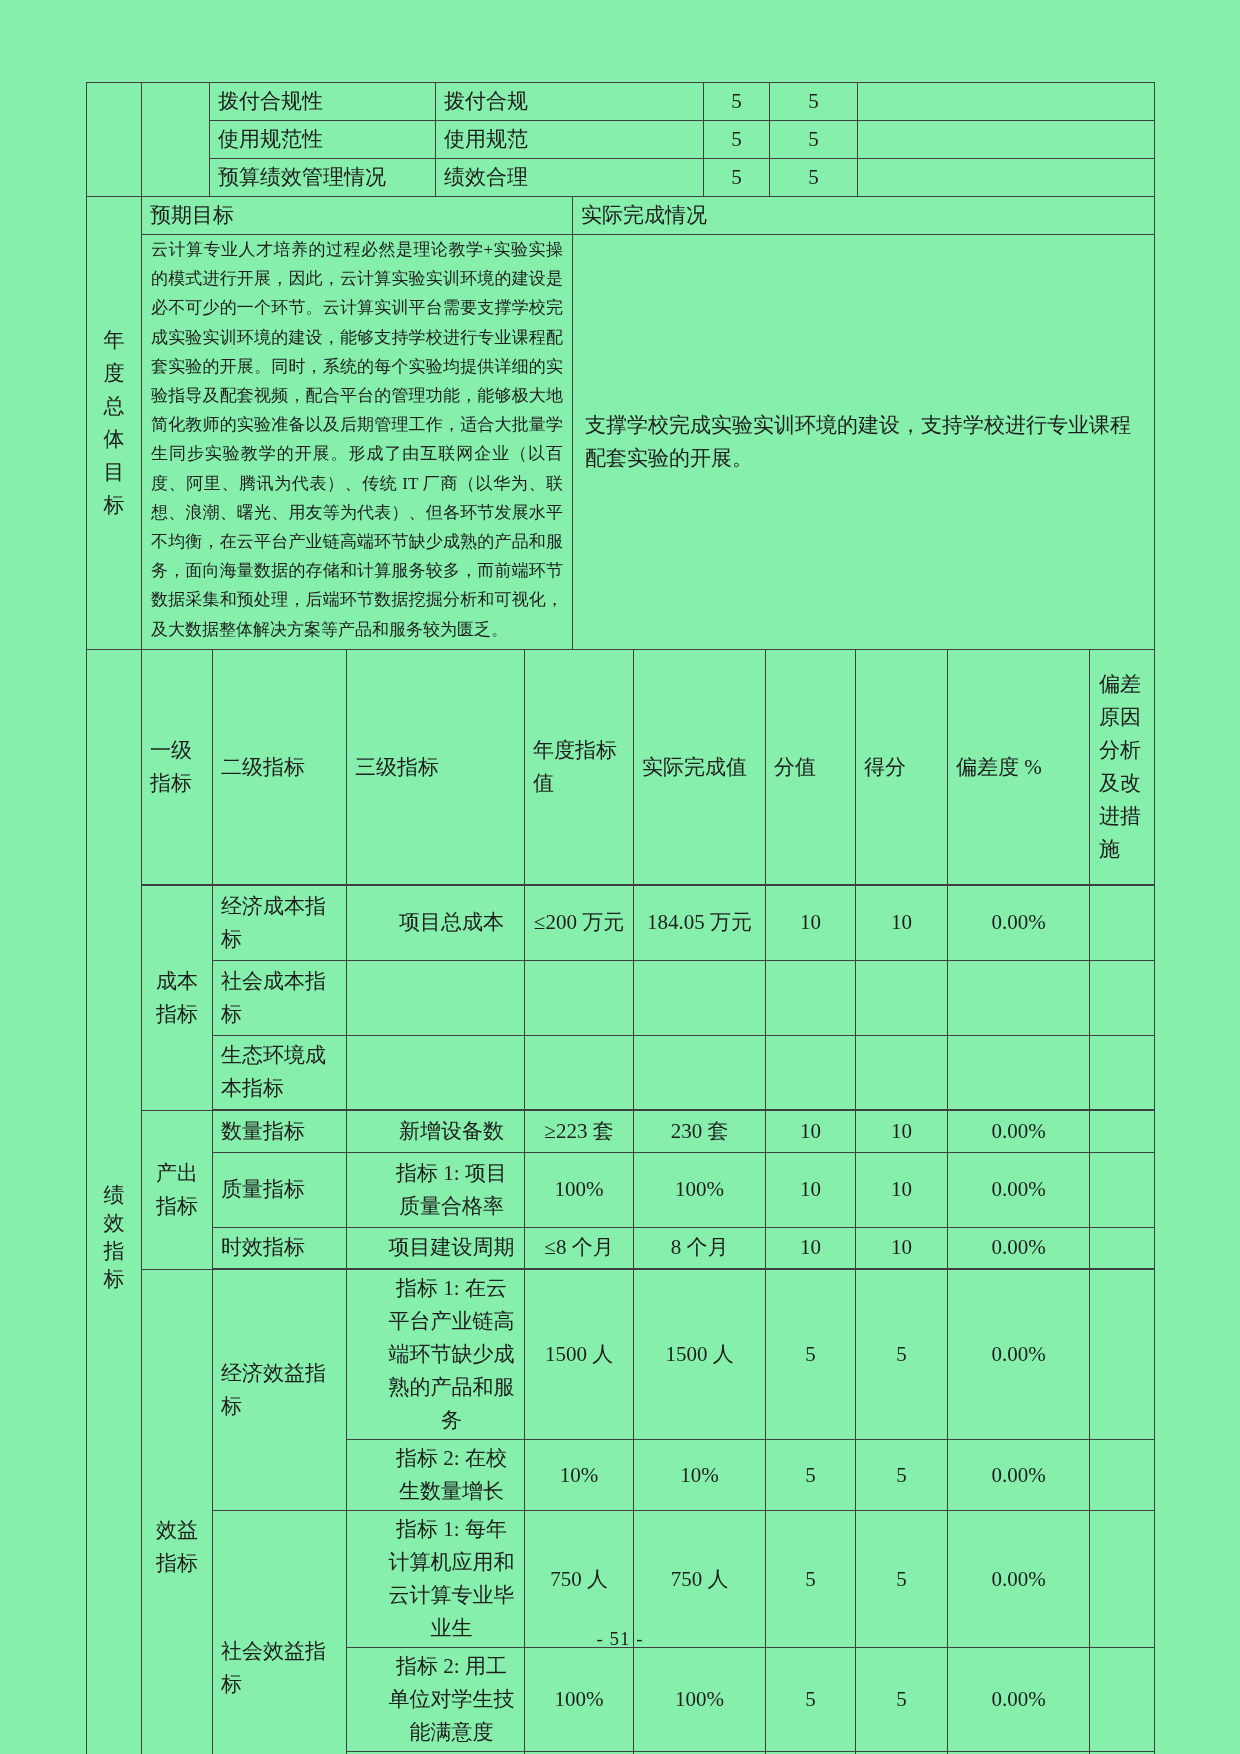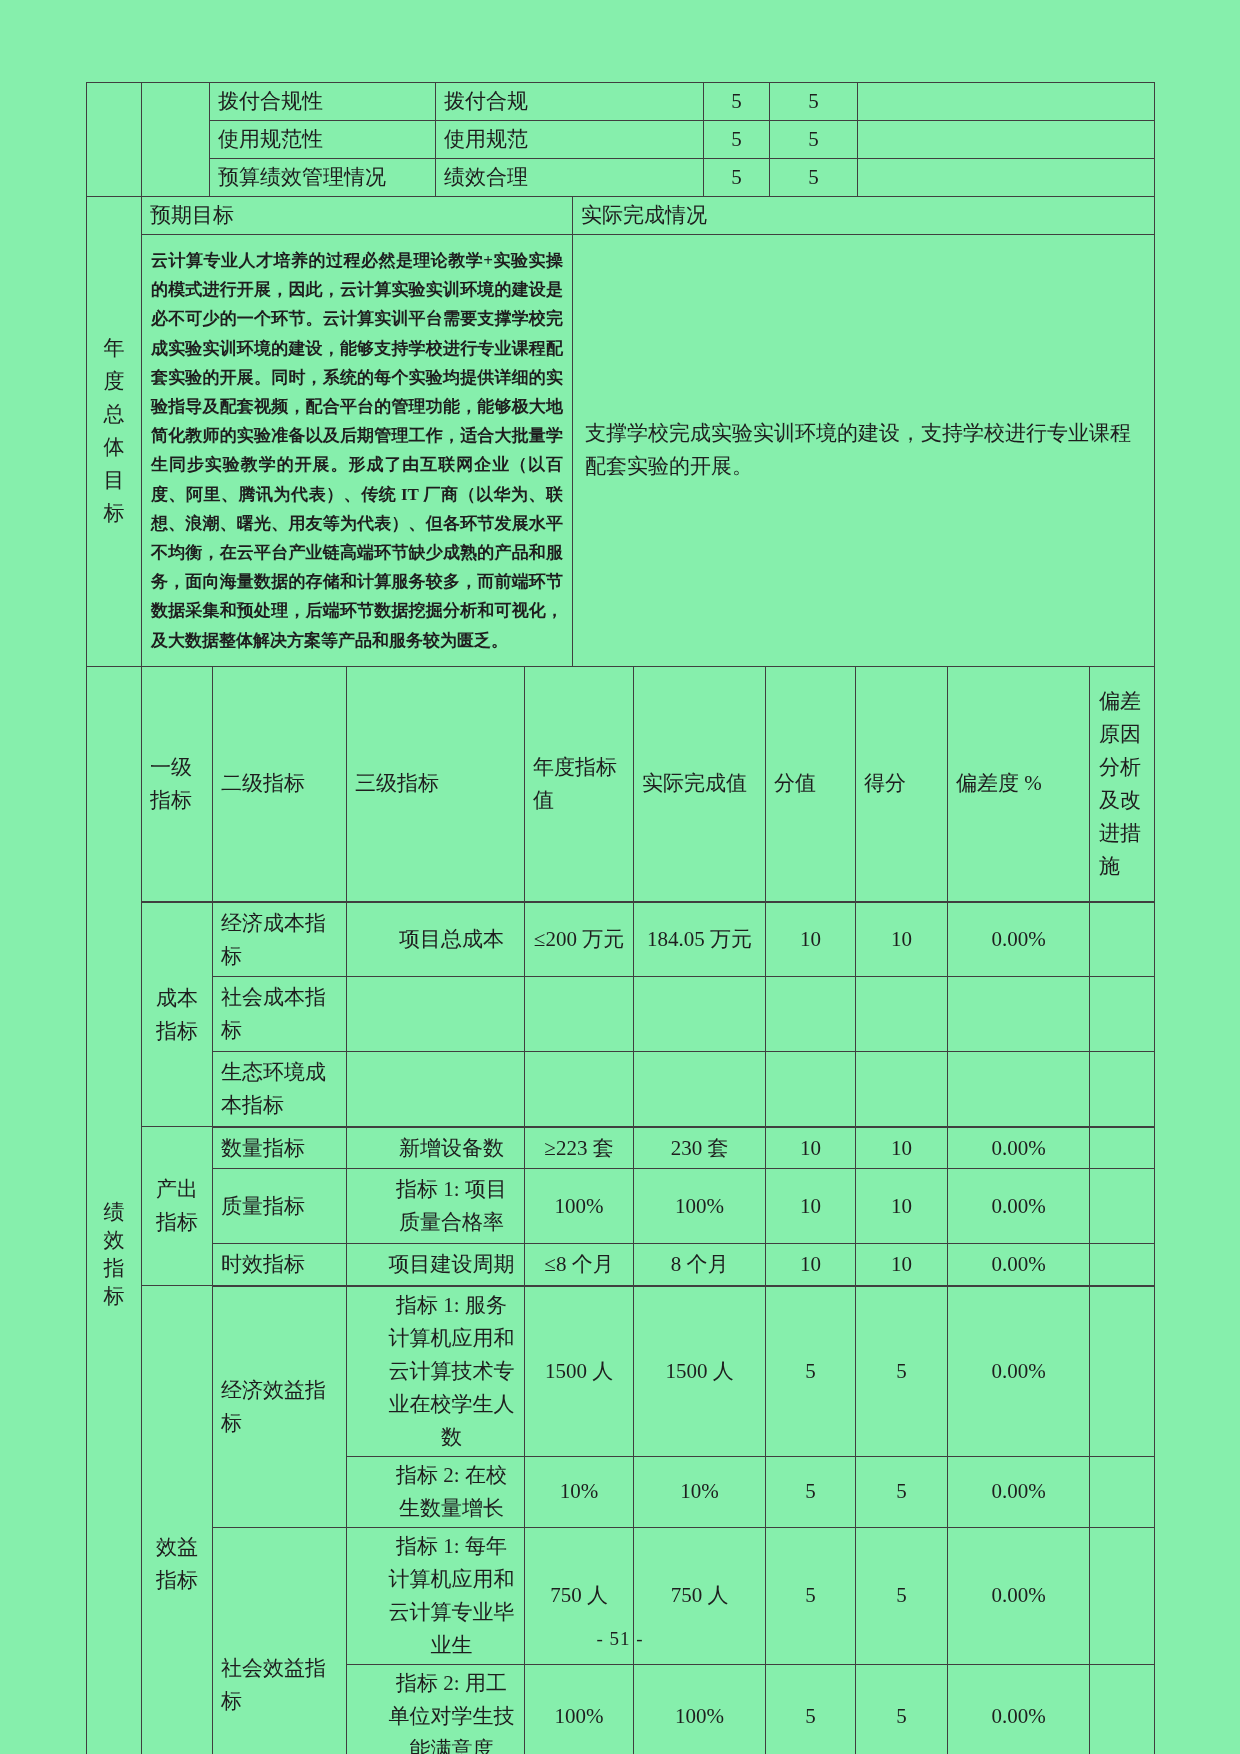--- a/index.html
+++ b/index.html
@@ -11,21 +11,21 @@
   td{border:1px solid #3f3f3f;font-size:21px;line-height:33px;padding:2px 8px;
      vertical-align:middle;overflow:hidden;}
   .c{text-align:center;}
   .l{text-align:left;}
   .heavy td{border-bottom-width:2px;}
   .t3{border-bottom:2px solid #3f3f3f;}
   .vlabel{display:block;width:23px;margin:0 auto;word-break:break-all;text-align:center;font-size:21px;}
   .vlabel.goal{line-height:33px;}
   .vlabel.perf{line-height:28px;}
   .goal-expected{font-size:17px;line-height:29.2px;text-align:justify;text-align-last:left;
-                 vertical-align:top;padding:11px 9px;word-break:break-all;font-weight:bold;}
+                 vertical-align:top;padding:0 9px;word-break:break-all;}
   .goal-actual{font-size:21px;line-height:33px;padding:4px 12px;}
   .hc{line-height:33px;}
   .l2cell{text-align:left;line-height:33px;}
   .l3cell{text-align:center;line-height:33px;padding-left:40px;}
   .num{text-align:center;}
   .pageno{position:absolute;left:0;top:1628px;width:1240px;text-align:center;
           font-size:19px;letter-spacing:1px;color:#1e1e1e;}
 </style>
 </head>
 <body>
@@ -186,21 +186,21 @@
         <td class="num">10</td>
         <td class="num">0.00%</td>
         <td></td>
       </tr>
 
       <tr style="height:100px">
         <td rowspan="5" class="c">
           <span>效益指标</span>
         </td>
         <td rowspan="2" class="l2cell">经济效益指标</td>
-        <td class="l3cell">指标 1: 服务计算机应用和云计算技术专业在校学生人数</td>
+        <td class="l3cell">指标 1: 在云平台产业链高端环节缺少成熟的产品和服务</td>
         <td class="num">1500 人</td>
         <td class="num">1500 人</td>
         <td class="num">5</td>
         <td class="num">5</td>
         <td class="num">0.00%</td>
         <td></td>
       </tr>
       <tr style="height:70px">
         <td class="l3cell">指标 2: 在校生数量增长</td>
         <td class="num">10%</td>

